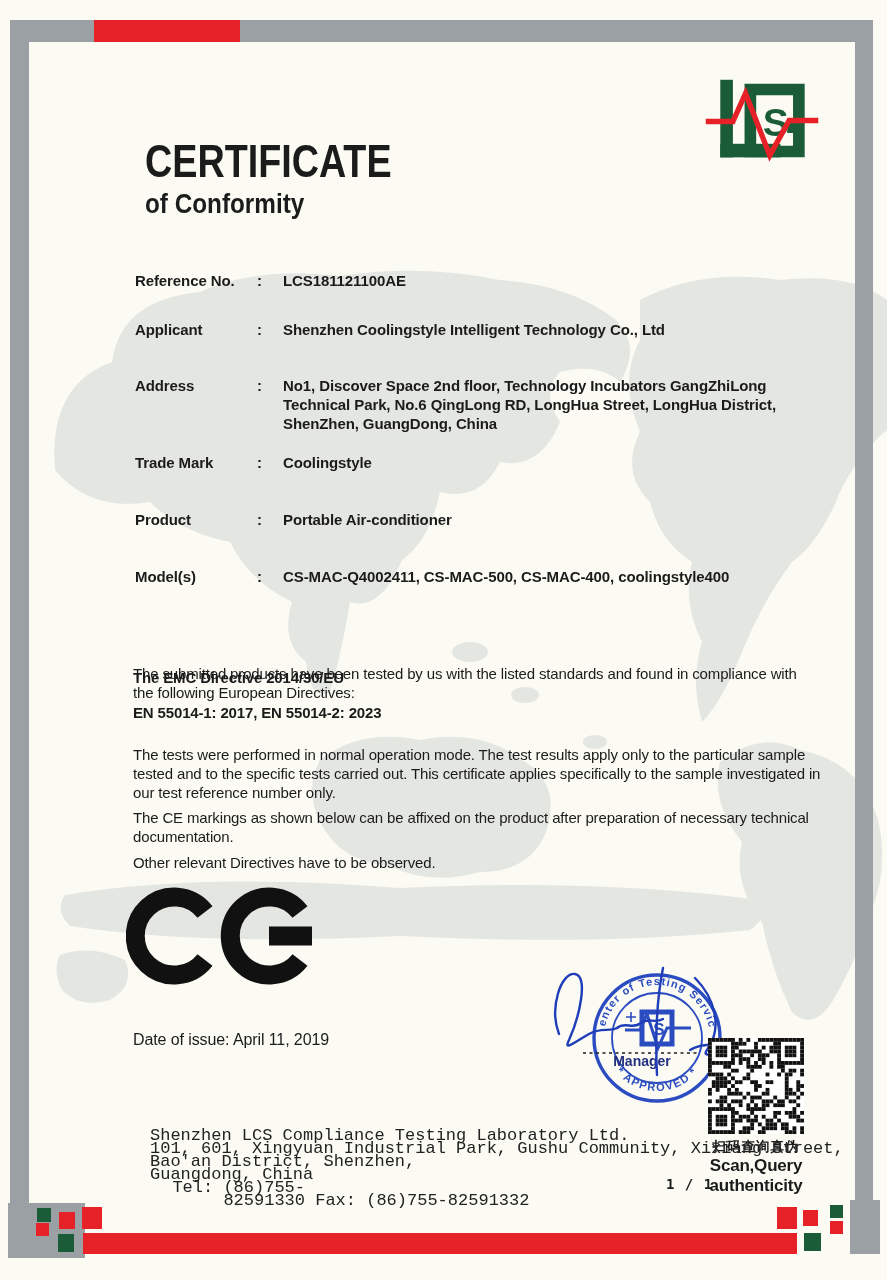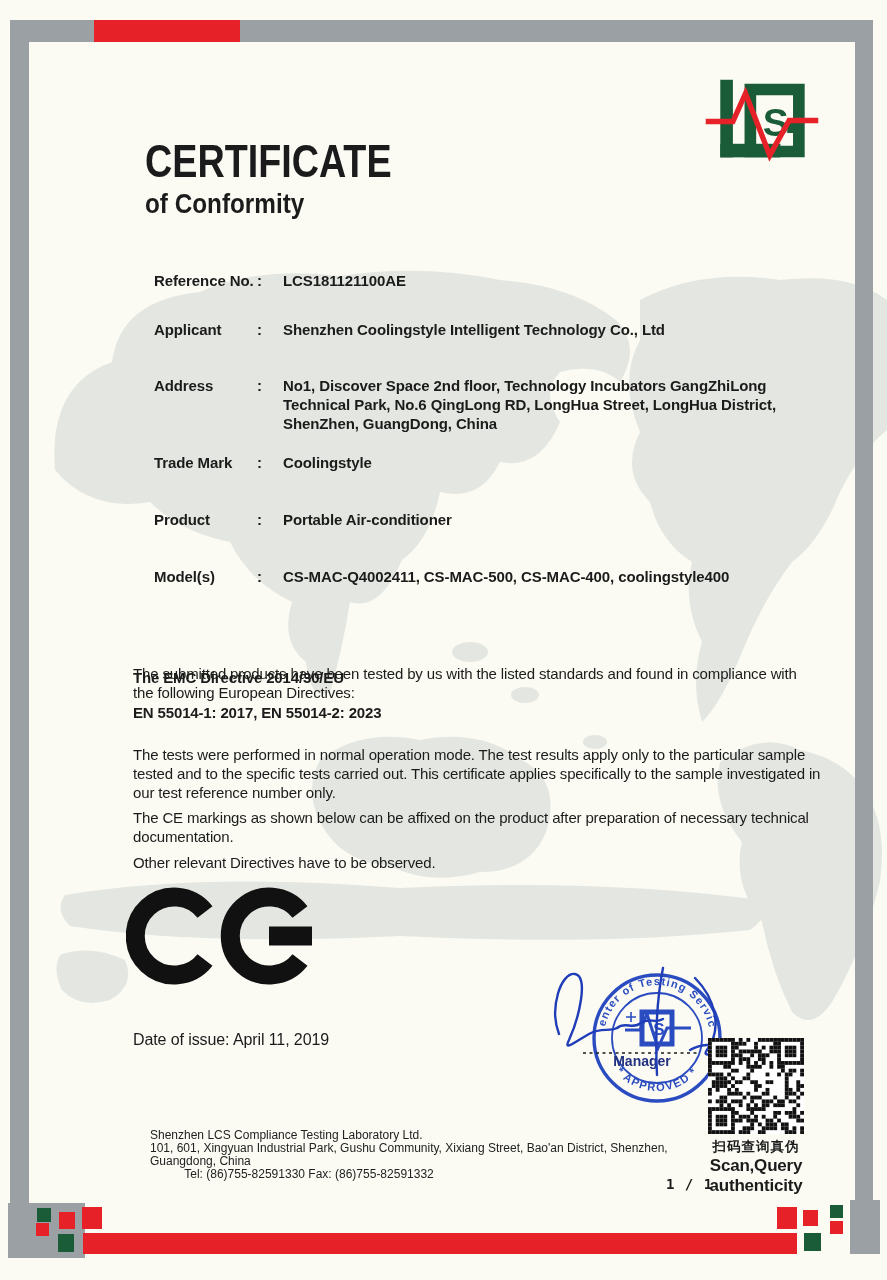--- a/index.html
+++ b/index.html
@@ -24,39 +24,39 @@
   
   .watermark{position:absolute;left:0;top:0;width:887px;height:1280px;pointer-events:none;}
   
   .lcs-logo{position:absolute;left:703px;top:72px;width:118px;height:97px;}
   
   .title-block{position:absolute;left:145px;top:138px;}
   .title-main{font-size:46px;font-weight:bold;letter-spacing:0px;transform:scaleX(0.82);transform-origin:left top;line-height:1;}
   .title-sub{font-size:27px;font-weight:bold;margin-top:7px;transform:scaleX(0.9);transform-origin:left top;line-height:1;}
   
   .field-row{position:absolute;left:135px;font-size:15px;font-weight:bold;line-height:19px;letter-spacing:-0.1px;}
-  .field-label{position:absolute;left:0;top:0;width:120px;margin-left:19px;}
+  .field-label{position:absolute;left:0;top:0;width:120px;}
   .field-colon{position:absolute;left:122px;top:0;}
   .field-value{position:absolute;left:148px;top:0;width:505px;}
   
   .para{position:absolute;left:133px;font-size:15px;line-height:19px;letter-spacing:-0.15px;width:690px;}
   .para.bold{font-weight:bold;}
   
   .ce-mark{position:absolute;left:126px;top:884px;width:195px;height:105px;}
   
   .date-issue{position:absolute;left:133px;top:1031px;font-size:16px;font-weight:normal;letter-spacing:-0.1px;}
   
   .stamp{position:absolute;left:545px;top:958px;width:215px;height:160px;}
   
   .qr-wrap{position:absolute;left:700px;top:1038px;width:112px;text-align:center;}
   .qr-svg{width:96px;height:96px;display:block;margin:0 auto;background:#fff;}
   .qr-caption-zh{font-size:13.5px;font-weight:bold;margin-top:4px;letter-spacing:1px;}
   .qr-caption-en{font-size:17px;font-weight:bold;letter-spacing:-0.2px;}
   
-  .footer{position:absolute;left:150px;top:1129px;font-size:12px;line-height:13px;color:#222;}
+  .footer{position:absolute;left:150px;top:1129px;font-size:17px;line-height:13px;color:#222;font-family:Liberation Mono, monospace;}
   .footer-cols{position:relative;}
   .fcol2{display:inline-block;width:155px;text-align:right;}
   .page-indicator{position:absolute;left:666px;top:1176px;font-size:14px;font-weight:bold;font-family:"DejaVu Sans Mono","Liberation Mono",monospace;letter-spacing:1px;}
 </style>
 </head>
 <body>
 
 <div class="page">
 
   <svg class="watermark" viewBox="0 0 887 1280" xmlns="http://www.w3.org/2000/svg">

